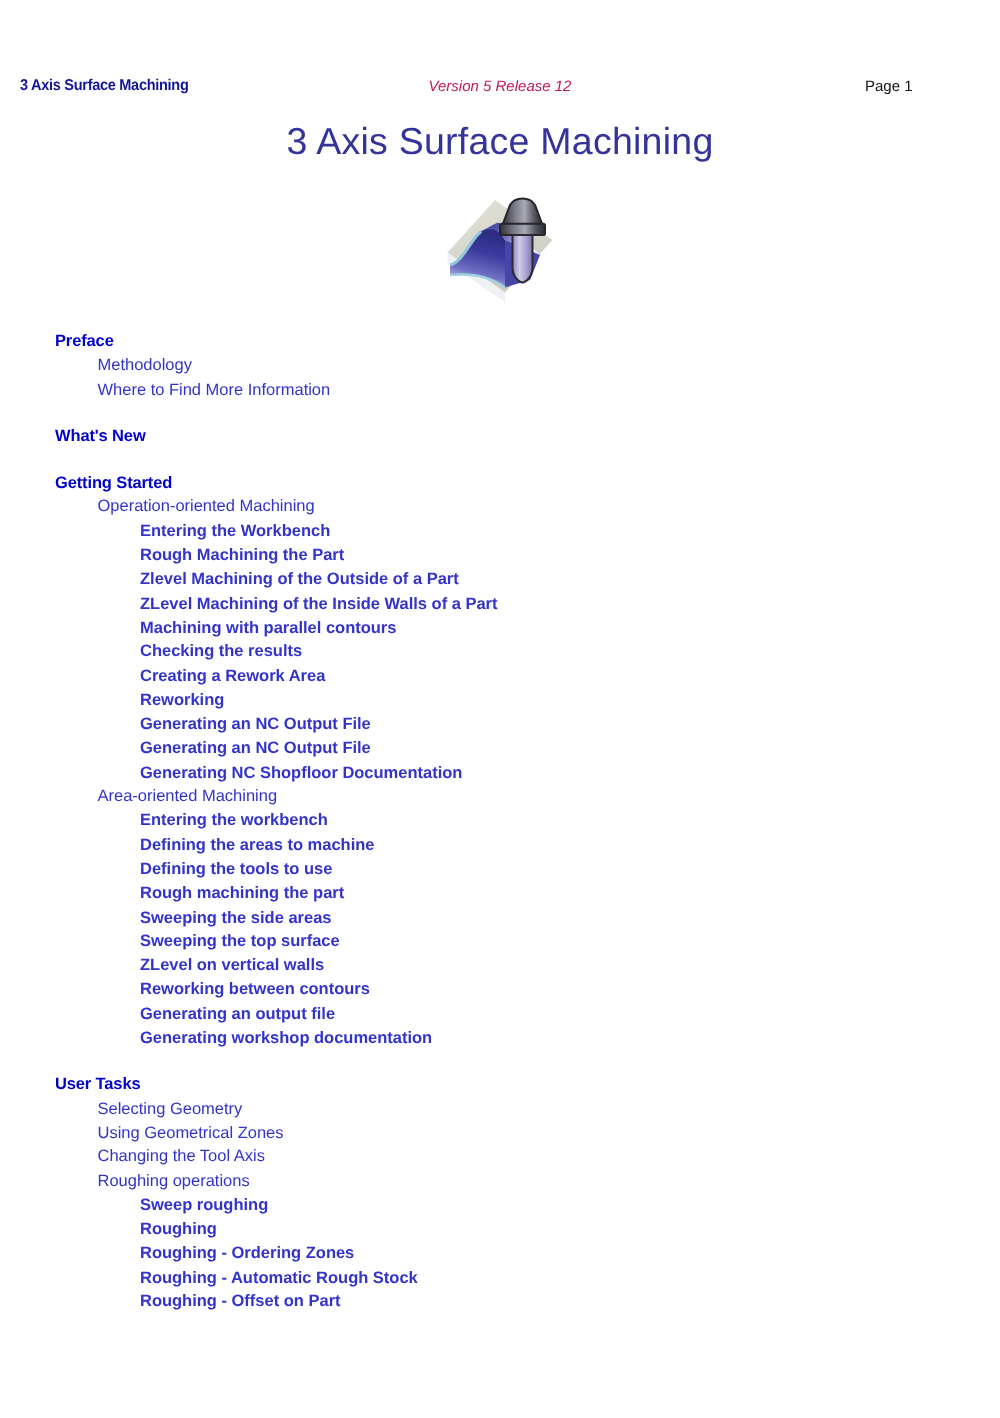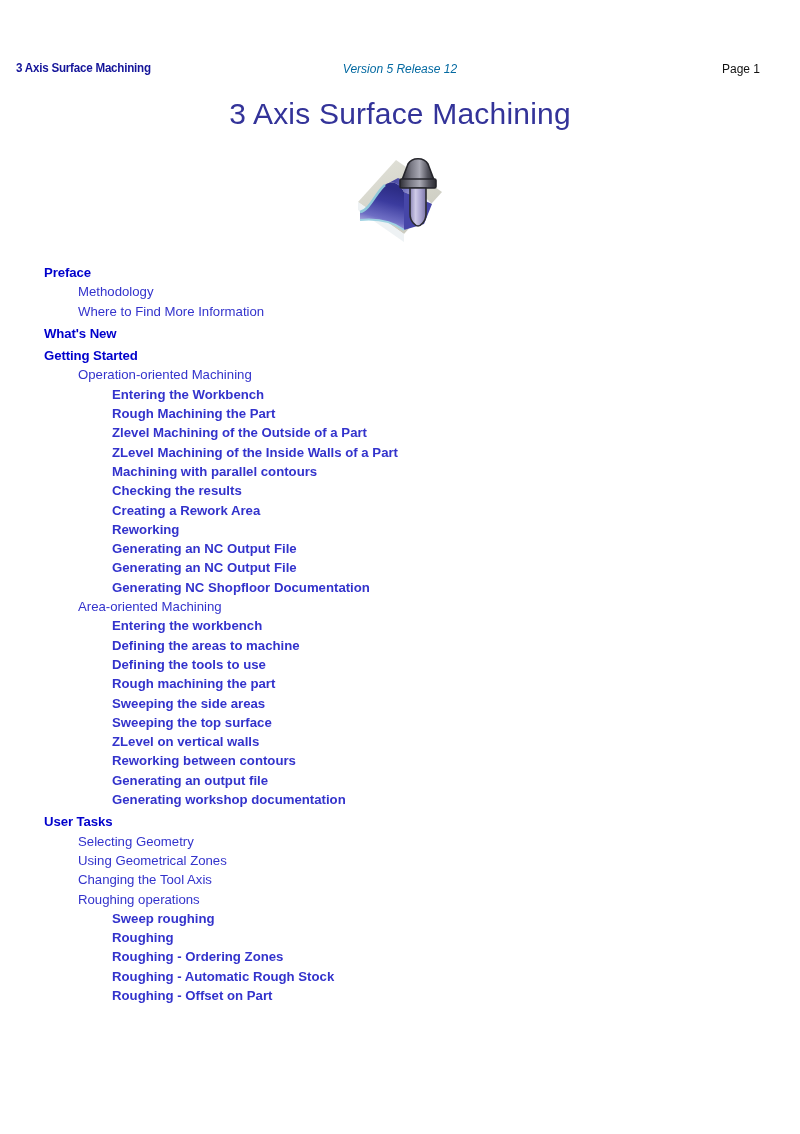--- a/index.html
+++ b/index.html
@@ -36,26 +36,26 @@
     white-space: nowrap;
   }
   .hdr-center {
     position: absolute;
     left: 0;
     top: 62px;
     width: 800px;
     text-align: center;
     font-size: 12px;
     font-style: italic;
-    color: #0369a1;
+    color: #be185d;
     white-space: nowrap;
   }
   .hdr-right {
     position: absolute;
-    right: 40px;
+    right: 70px;
     top: 62px;
     font-size: 12px;
     color: #111111;
     white-space: nowrap;
   }
 
   
   .doc-title {
     position: absolute;
     left: 0;
@@ -102,21 +102,21 @@
     padding-left: 78px;
     font-weight: normal;
     color: #3333cc;
   }
   .lvl-2 {
     padding-left: 112px;
     font-weight: bold;
     color: #3333cc;
   }
   .gap-before {
-    margin-top: 3px;
+    margin-top: 18px;
   }
 </style>
 </head>
 <body>
 
 <div class="page-header">
   <div class="hdr-left">3 Axis Surface Machining</div>
   <div class="hdr-center">Version 5 Release 12</div>
   <div class="hdr-right">Page 1</div>
 </div>

